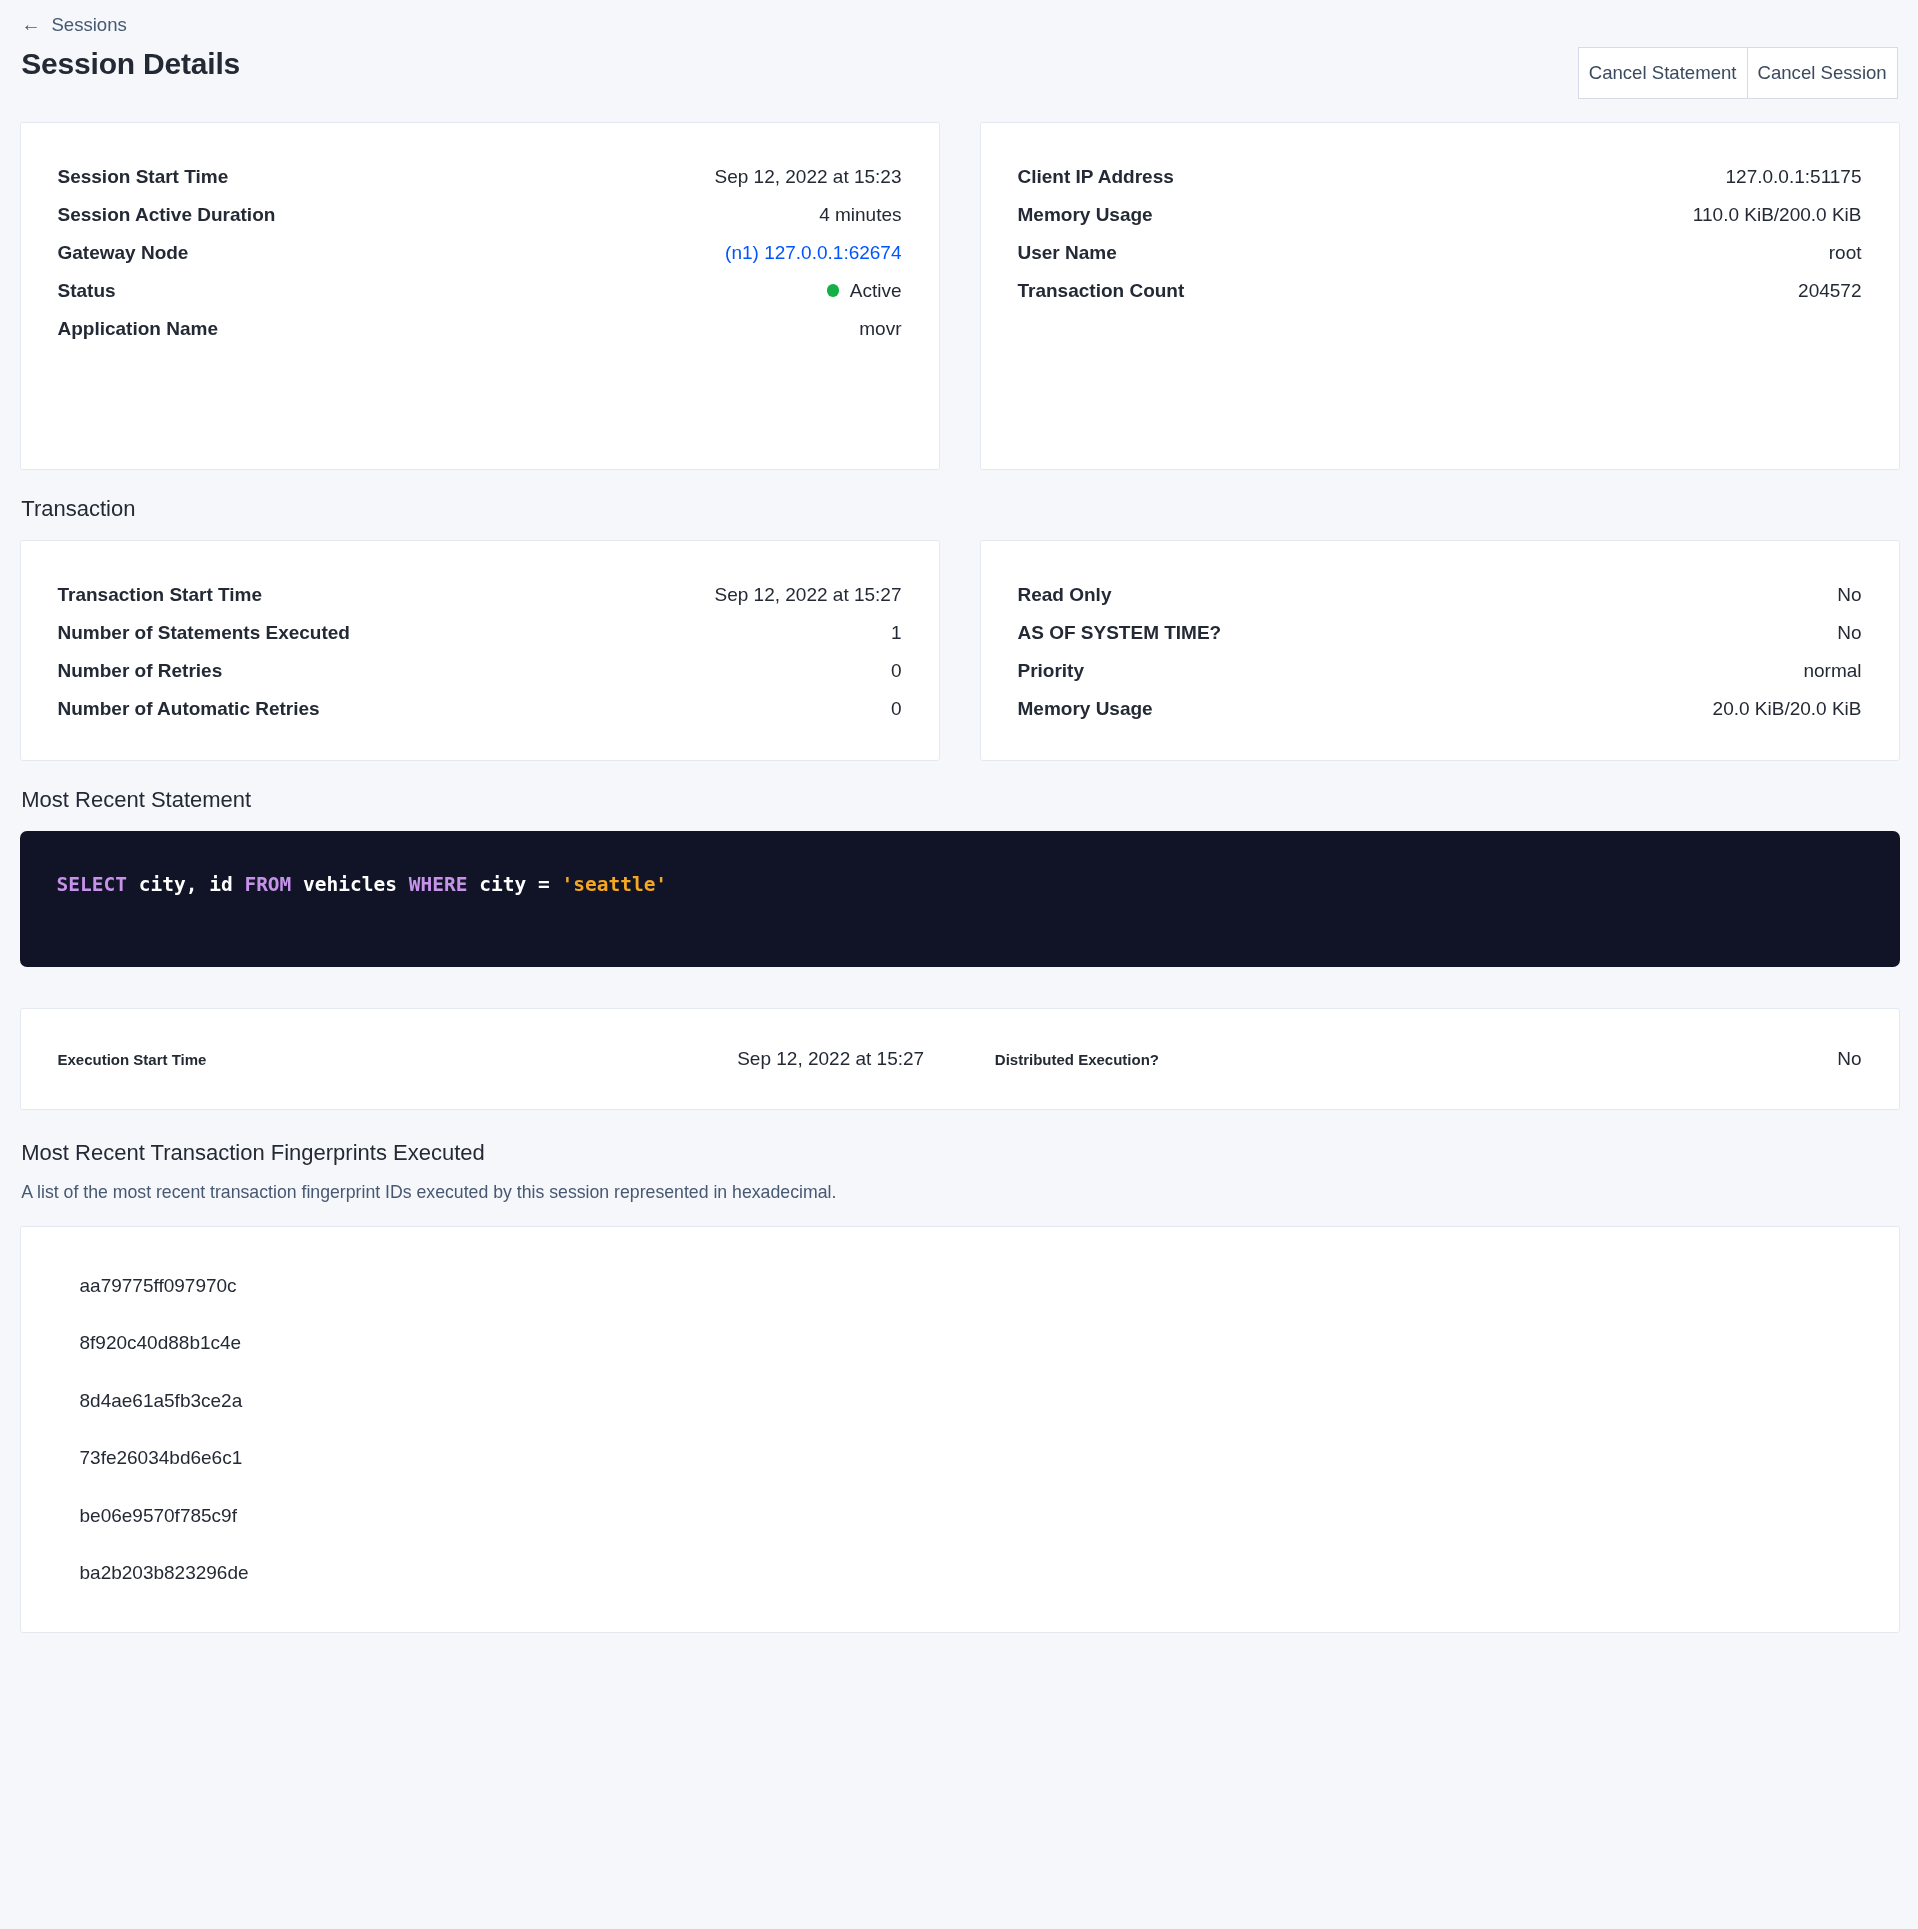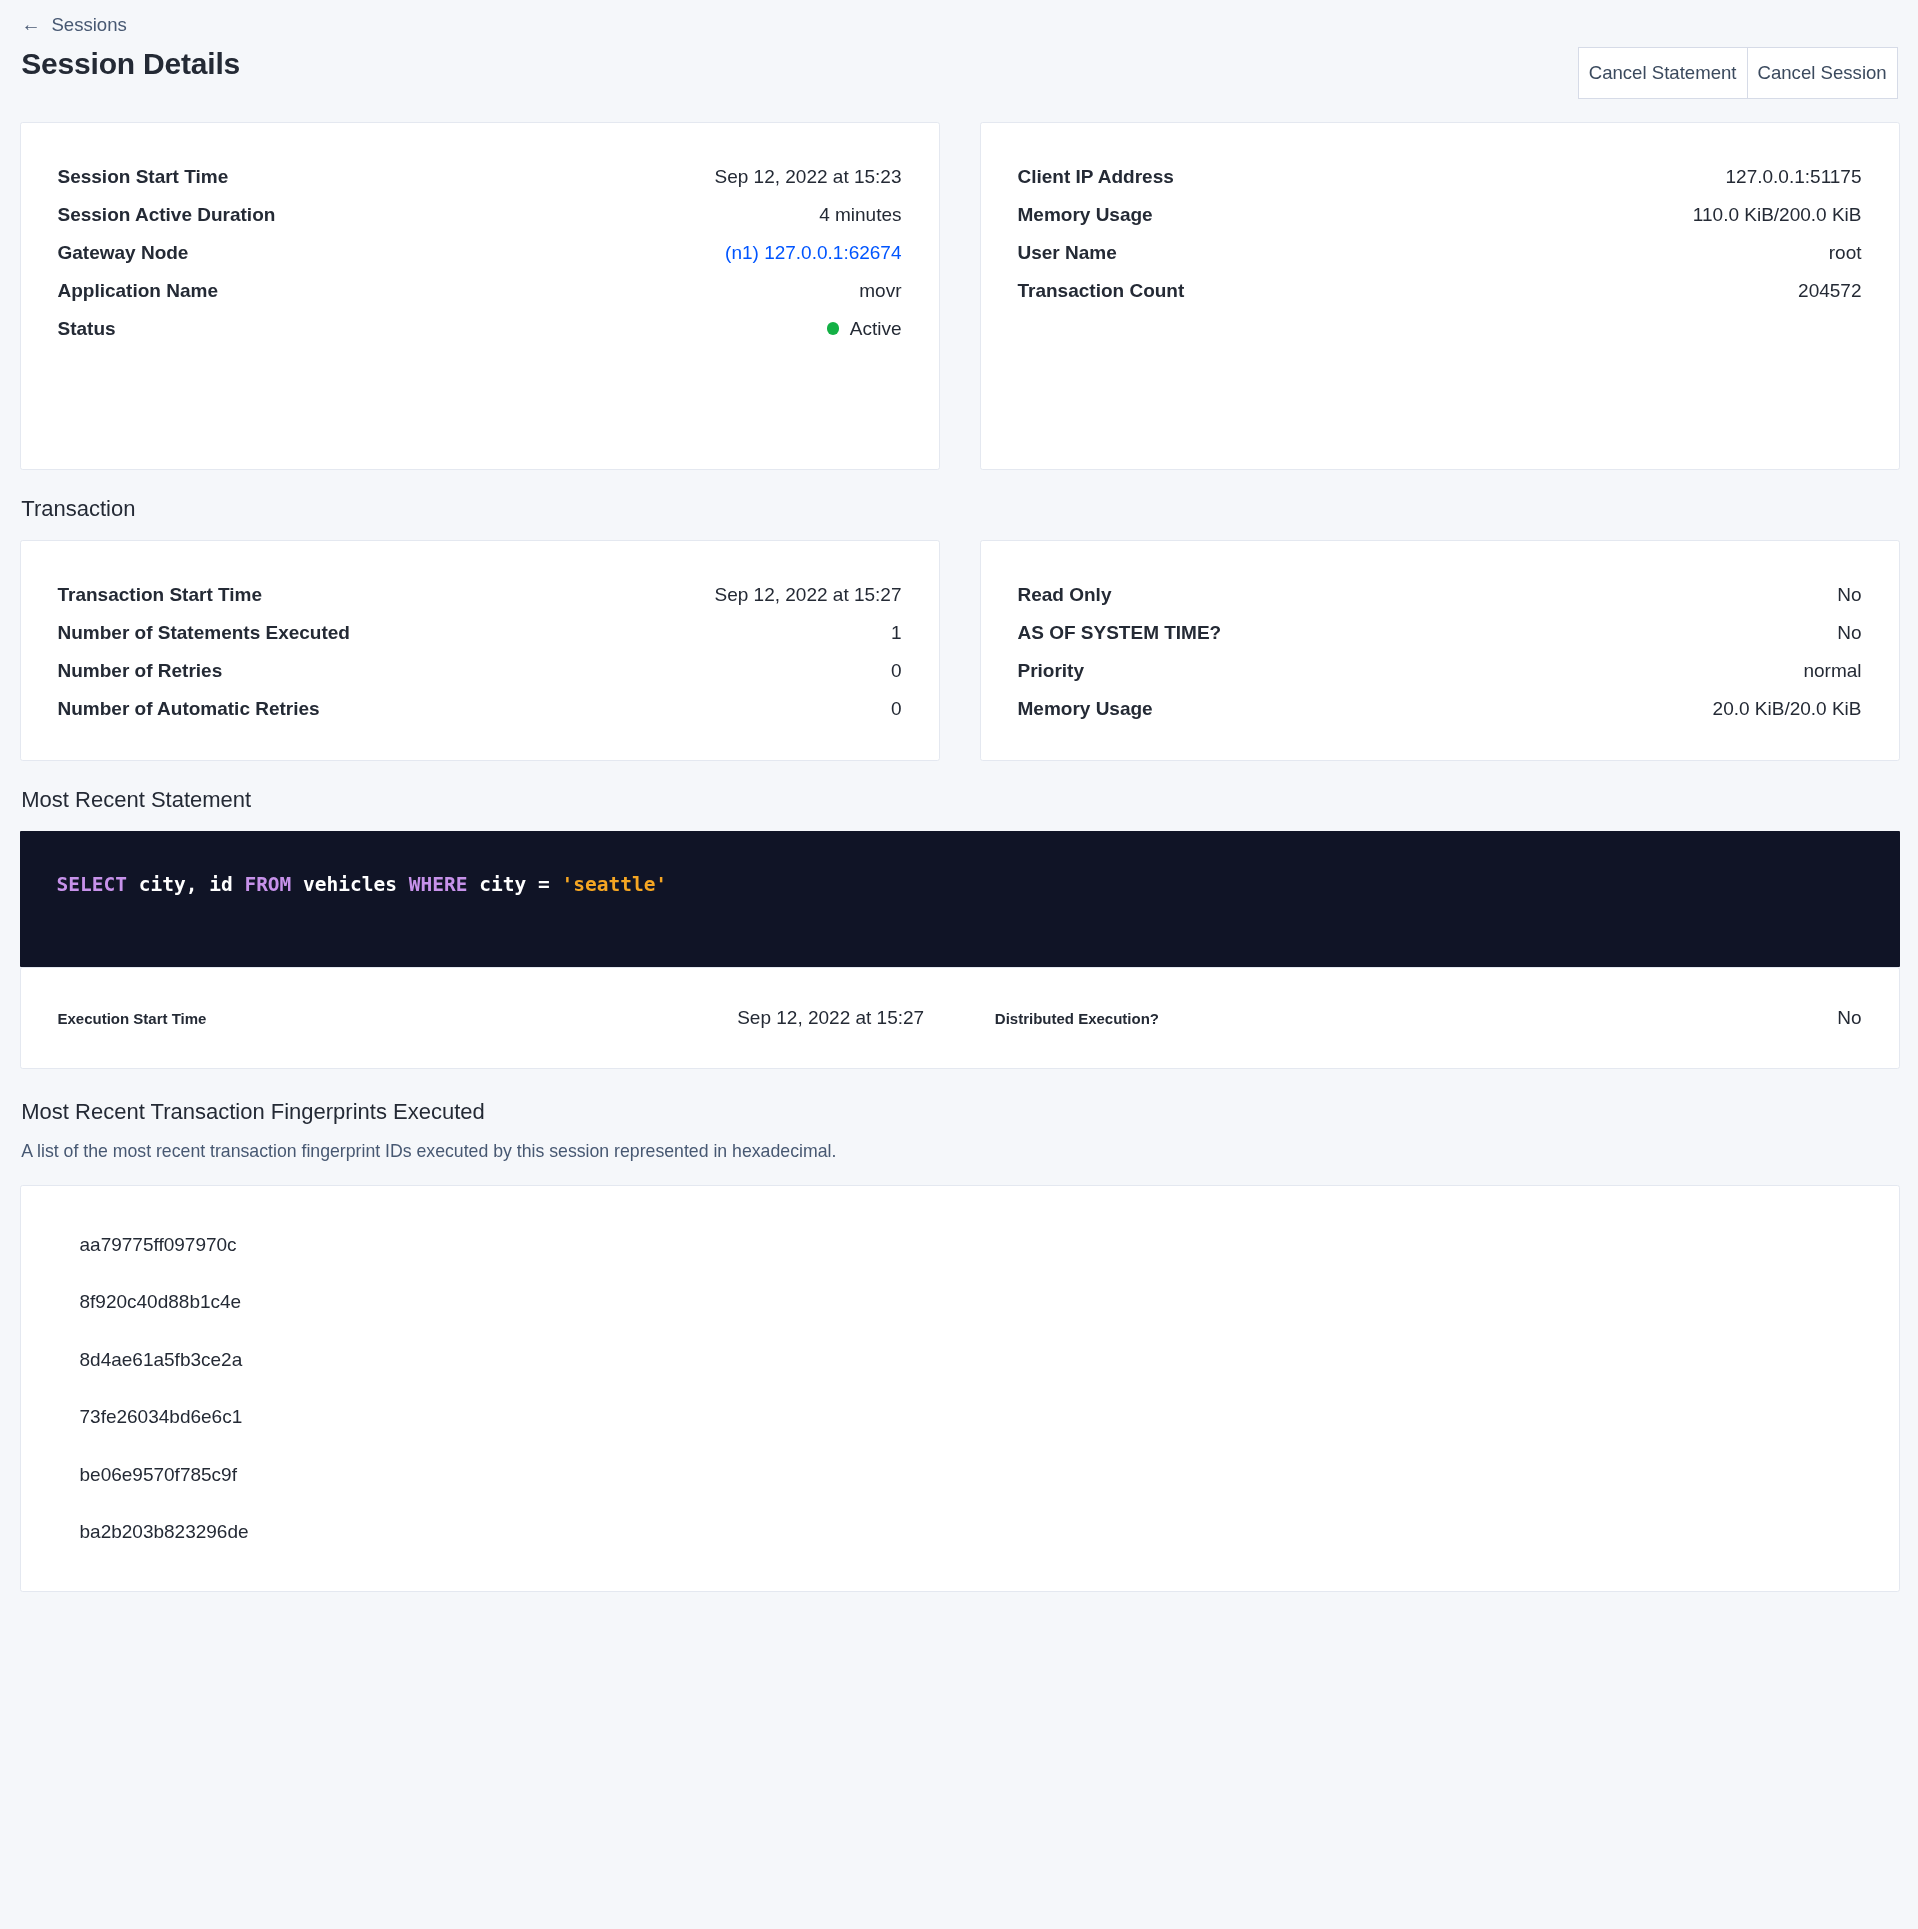--- a/index.html
+++ b/index.html
@@ -83,22 +83,23 @@
 
   .section-heading {
     font-size: 22px;
     color: #242a35;
     margin: 26.6px 1.8px 17.7px 1.8px;
     font-weight: normal;
   }
 
   .code-block {
     background: #101426;
-    border-radius: 1px;
+    border-radius: 7px;
     padding: 39px 37px 66px 37px;
+    margin-bottom: 41px;
     font-family: "Liberation Mono", monospace;
     font-size: 19.5px;
     line-height: 1.5;
     overflow-x: auto;
   }
   .kw { color: #c792ea; font-weight: bold; }
   .id { color: #ffffff; font-weight: bold; }
   .op { color: #ffffff; font-weight: bold; }
   .str { color: #f5a623; font-weight: bold; }
 
@@ -166,29 +167,29 @@
     </div>
     <div class="kv">
       <span class="k">Session Active Duration</span>
       <span class="v">4 minutes</span>
     </div>
     <div class="kv">
       <span class="k">Gateway Node</span>
       <a class="v link" href="#" style="text-decoration:none">(n1) 127.0.0.1:62674</a>
     </div>
     <div class="kv">
-      <span class="k">Application Name</span>
-      <span class="v">movr</span>
-    </div>
-    <div class="kv">
       <span class="k">Status</span>
       <span class="v status">
         <span class="dot"></span>
         <span>Active</span>
       </span>
+    </div>
+    <div class="kv">
+      <span class="k">Application Name</span>
+      <span class="v">movr</span>
     </div>
   </div>
 
   <div class="card mid">
     <div class="kv">
       <span class="k">Client IP Address</span>
       <span class="v">127.0.0.1:51175</span>
     </div>
     <div class="kv">
       <span class="k">Memory Usage</span>

